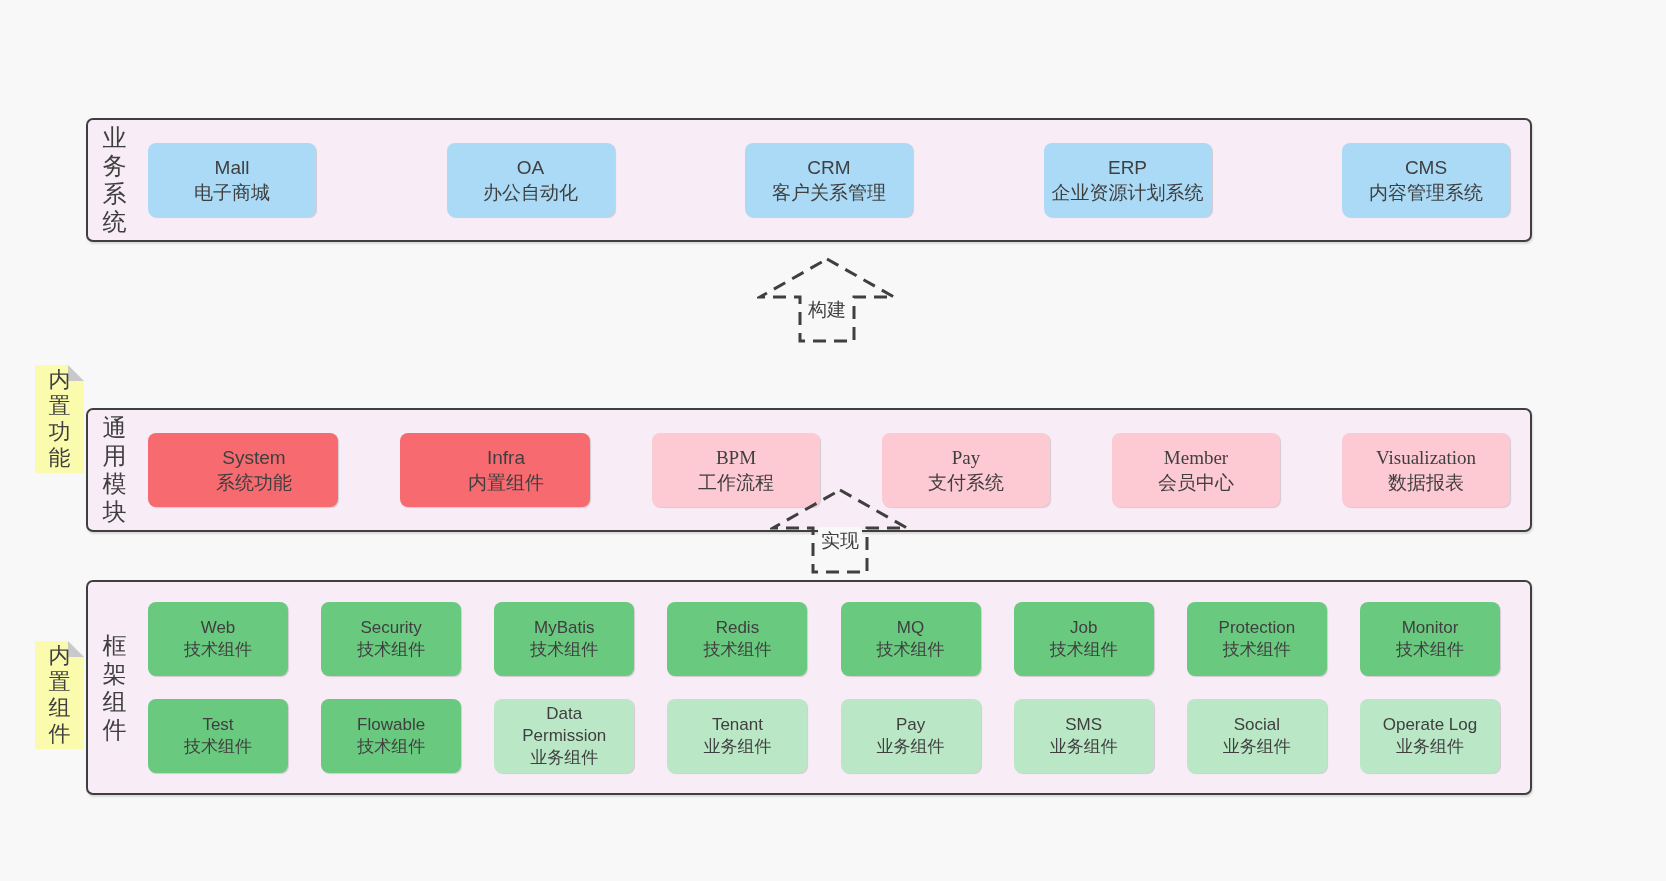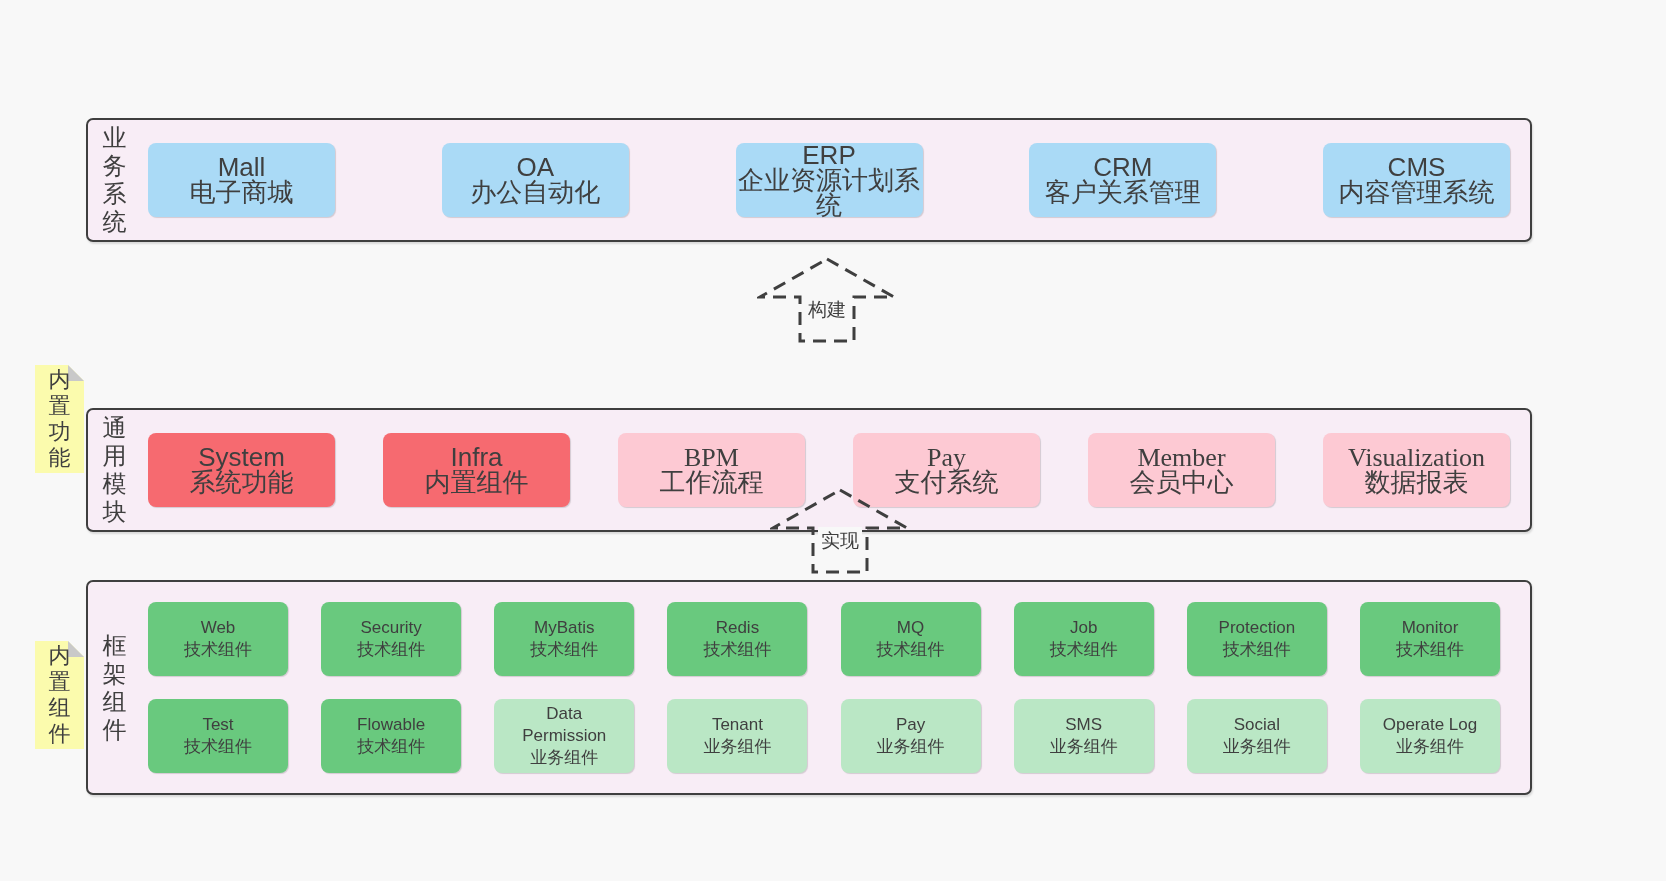--- a/index.html
+++ b/index.html
@@ -30,27 +30,27 @@
     position:absolute;left:12px;top:50%;transform:translateY(-50%);
     width:30px;font-size:24px;line-height:28px;text-align:center;
     word-break:break-all;letter-spacing:1px;
   }
 
   .boxes{
     position:absolute;left:60px;right:20px;top:0;bottom:0;
     display:flex;align-items:center;justify-content:space-between;
   }
   .box{
-    width:187px;height:74px;border-radius:8px;
+    width:168px;height:74px;border-radius:8px;
     display:flex;flex-direction:column;align-items:center;justify-content:center;
-    font-size:26px;line-height:25px;text-align:center;
+    font-size:19px;line-height:25px;text-align:center;
     box-shadow:1px 1px 1px rgba(0,0,0,0.15);
   }
   .v-blue{background:var(--blue);}
-  .v-red{background:var(--red);}
+  .v-red{background:var(--red);padding-left:22px;}
   .v-pink{background:var(--pink);font-family:Liberation Serif, serif;}
   .v-green{background:var(--green);}
   .v-lgreen{background:var(--light-green);}
 
   .rows{
     position:absolute;left:60px;right:30px;top:20px;bottom:20px;
     display:flex;flex-direction:column;justify-content:space-between;
   }
   .row{display:flex;justify-content:space-between;}
   .layer-3 .box{width:140px;font-size:17px;line-height:22px;padding:0 10px;box-sizing:border-box;}
@@ -92,26 +92,26 @@
     <div class="boxes">
       <div class="box v-blue">
         <span>Mall</span>
         <span>电子商城</span>
       </div>
       <div class="box v-blue">
         <span>OA</span>
         <span>办公自动化</span>
       </div>
       <div class="box v-blue">
+        <span>CRM</span>
+        <span>客户关系管理</span>
+      </div>
+      <div class="box v-blue">
         <span>ERP</span>
         <span>企业资源计划系统</span>
-      </div>
-      <div class="box v-blue">
-        <span>CRM</span>
-        <span>客户关系管理</span>
       </div>
       <div class="box v-blue">
         <span>CMS</span>
         <span>内容管理系统</span>
       </div>
     </div>
   </div>
 
   <div class="arrow arrow-1">
     <svg viewBox="0 0 140 88" width="140" height="88">

